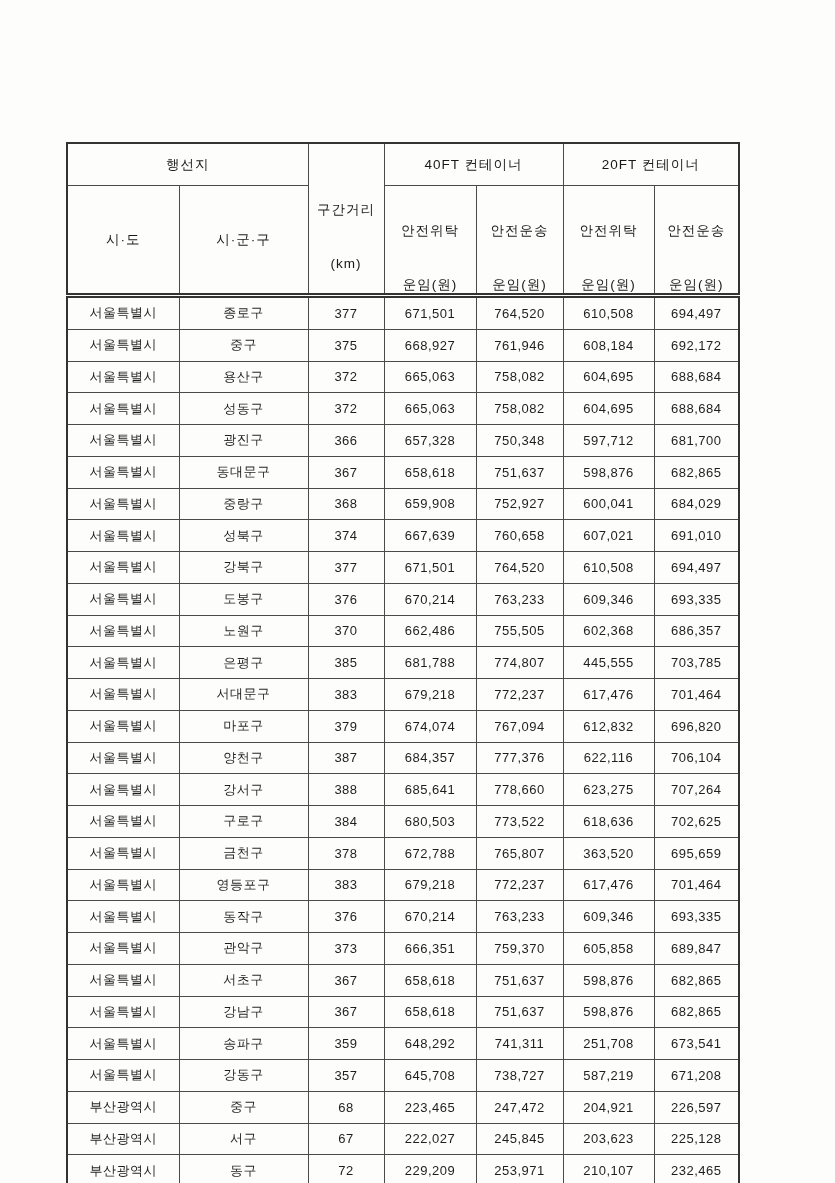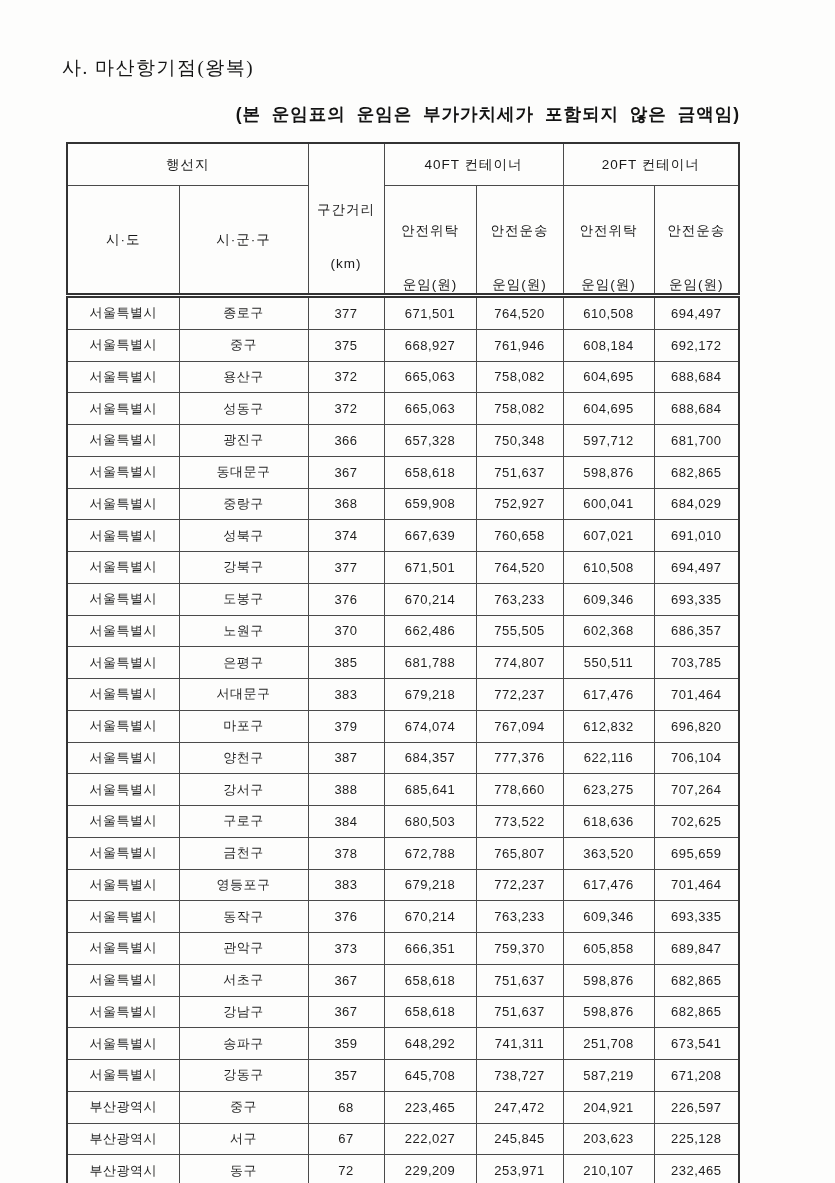--- a/index.html
+++ b/index.html
@@ -83,23 +83,21 @@
     font-size: 14.5px;
     letter-spacing: 3px;
     color: #222;
   }
 </style>
 </head>
 <body>
 
 <div class="page">
 
-  <h1 class="title">사. 마산항기점(왕복)</h1>
-
-  <p class="note">(본 운임표의 운임은 부가가치세가 포함되지 않은 금액임)</p>
+
 
   <table class="fare-table">
     <colgroup>
       <col style="width:112px">
       <col style="width:129px">
       <col style="width:76px">
       <col style="width:92px">
       <col style="width:87px">
       <col style="width:91px">
       <col style="width:85px">
@@ -234,21 +232,21 @@
     <td>755,505</td>
     <td>602,368</td>
     <td>686,357</td>
   </tr>
         <tr>
     <td>서울특별시</td>
     <td>은평구</td>
     <td>385</td>
     <td>681,788</td>
     <td>774,807</td>
-    <td>550,511</td>
+    <td>445,555</td>
     <td>703,785</td>
   </tr>
         <tr>
     <td>서울특별시</td>
     <td>서대문구</td>
     <td>383</td>
     <td>679,218</td>
     <td>772,237</td>
     <td>617,476</td>
     <td>701,464</td>

